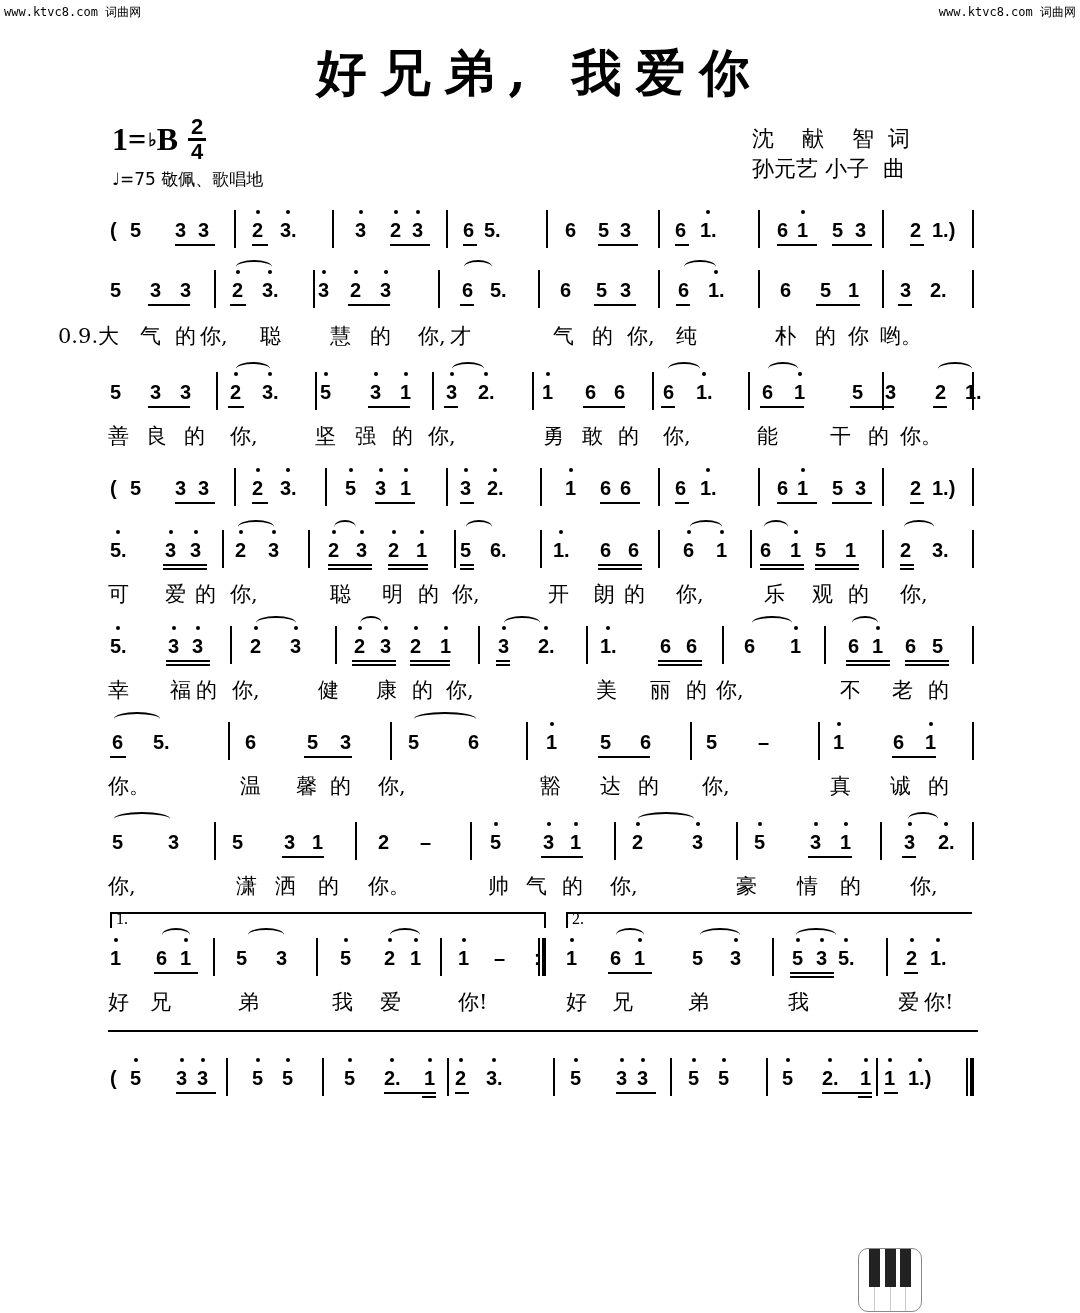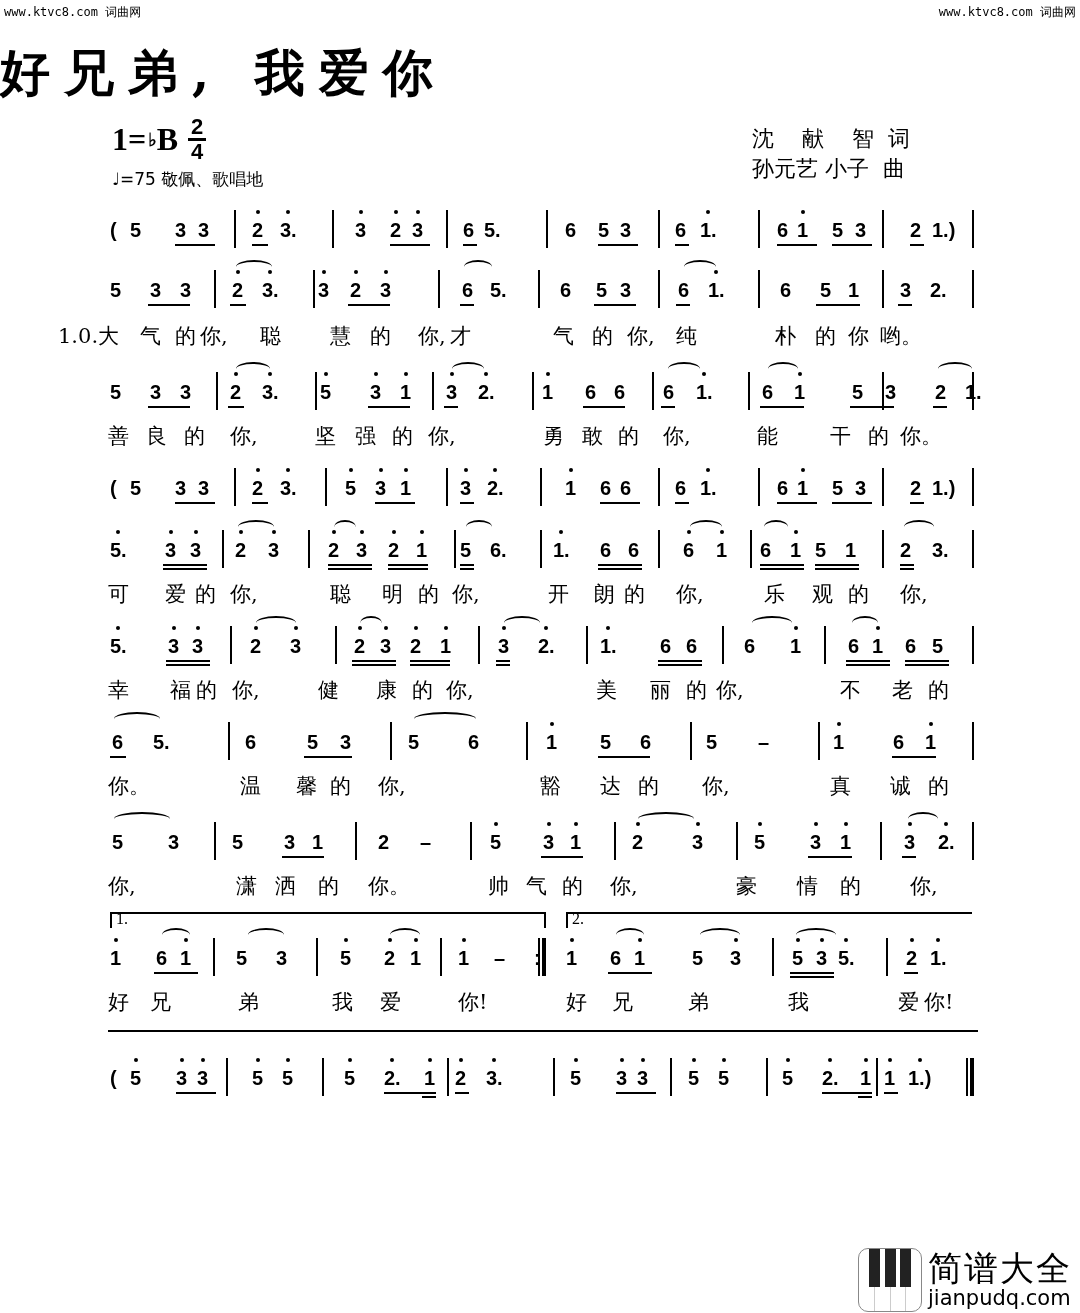--- a/index.html
+++ b/index.html
@@ -1,20 +1,20 @@
 <!DOCTYPE html>
 <html><head>
 <meta charset="utf-8">
 <style>
   html, body { margin:0; padding:0; background:#fff; }
   body { width:1080px; height:1313px; position:relative; overflow:hidden; font-family:"DejaVu Sans", sans-serif; color:#000; }
   .wm { position:absolute; top:4px; font-family:"DejaVu Sans Mono", monospace; font-size:12px; }
   .wm-left { left:4px; }
   .wm-right { right:4px; }
-  .title { position:absolute; top:40px; left:0; width:1080px; text-align:left; font-family:"DejaVu Serif", serif; font-weight:bold; font-size:50px; letter-spacing:14px; }
+  .title { position:absolute; top:40px; left:0; width:1080px; text-align:center; font-family:"DejaVu Serif", serif; font-weight:bold; font-size:50px; letter-spacing:14px; }
   .key { position:absolute; top:116px; left:112px; font-family:"Liberation Serif", serif; font-size:32px; font-weight:bold; display:flex; align-items:center; }
   .key .flat { font-size:18px; vertical-align:super; margin-left:2px; }
   .frac { display:inline-flex; flex-direction:column; align-items:center; margin-left:10px; font-family:"Liberation Sans", sans-serif; font-size:22px; font-weight:bold; line-height:22px; }
   .frac .bar { width:18px; height:3px; background:#000; }
   .tempo { position:absolute; top:168px; left:112px; font-size:17px; }
   .credits { position:absolute; top:124px; left:752px; font-family:"DejaVu Serif", serif; font-size:22px; line-height:30px; }
   .credits div { white-space:pre; }
   .row { position:absolute; left:108px; width:870px; height:44px; }
   .bar-line { position:absolute; top:-8px; width:2px; height:38px; background:#000; }
   .bar-double { position:absolute; top:-8px; width:8px; height:38px; border-left:2px solid #000; border-right:4px solid #000; box-sizing:border-box; }
@@ -137,21 +137,21 @@
       <div class="ul1" style="left: 240px; width: 42px;"></div>
       <div class="ul1" style="left: 352px; width: 14px;"></div>
       <div class="ul1" style="left: 486px; width: 42px;"></div>
       <div class="ul1" style="left: 568px; width: 14px;"></div>
       <div class="ul1" style="left: 708px; width: 44px;"></div>
       <div class="ul1" style="left: 790px; width: 14px;"></div>
       <div class="slur" style="left: 128px; width: 36px;"></div>
       <div class="slur" style="left: 356px; width: 28px;"></div>
       <div class="slur" style="left: 576px; width: 32px;"></div>
     </div>
-    <span class="lyric" style="top: 322px; left: 58px;">1.0.大</span>
+    <span class="lyric" style="top: 322px; left: 58px;">0.9.大</span>
     <span class="lyric" style="top: 322px; left: 140px;">气</span>
     <span class="lyric" style="top: 322px; left: 175px;">的</span>
     <span class="lyric" style="top: 322px; left: 200px;">你,</span>
     <span class="lyric" style="top: 322px; left: 260px;">聪</span>
     <span class="lyric" style="top: 322px; left: 330px;">慧</span>
     <span class="lyric" style="top: 322px; left: 370px;">的</span>
     <span class="lyric" style="top: 322px; left: 418px;">你,</span>
     <span class="lyric" style="top: 322px; left: 450px;">才</span>
     <span class="lyric" style="top: 322px; left: 553px;">气</span>
     <span class="lyric" style="top: 322px; left: 592px;">的</span>
@@ -572,17 +572,13 @@
         <div class="bk"></div>
       </div>
     <div class="k">
         <div class="bk"></div>
       </div>
     <div class="k">
         <div class="bk"></div>
       </div>
     <div class="k"></div>
   </div>
-  <div class="logo-text">
-    <span class="logo-cn">简谱大全</span>
-    <span class="logo-en">jianpudq.com</span>
-  </div>
 </div>
 
 </body></html>

